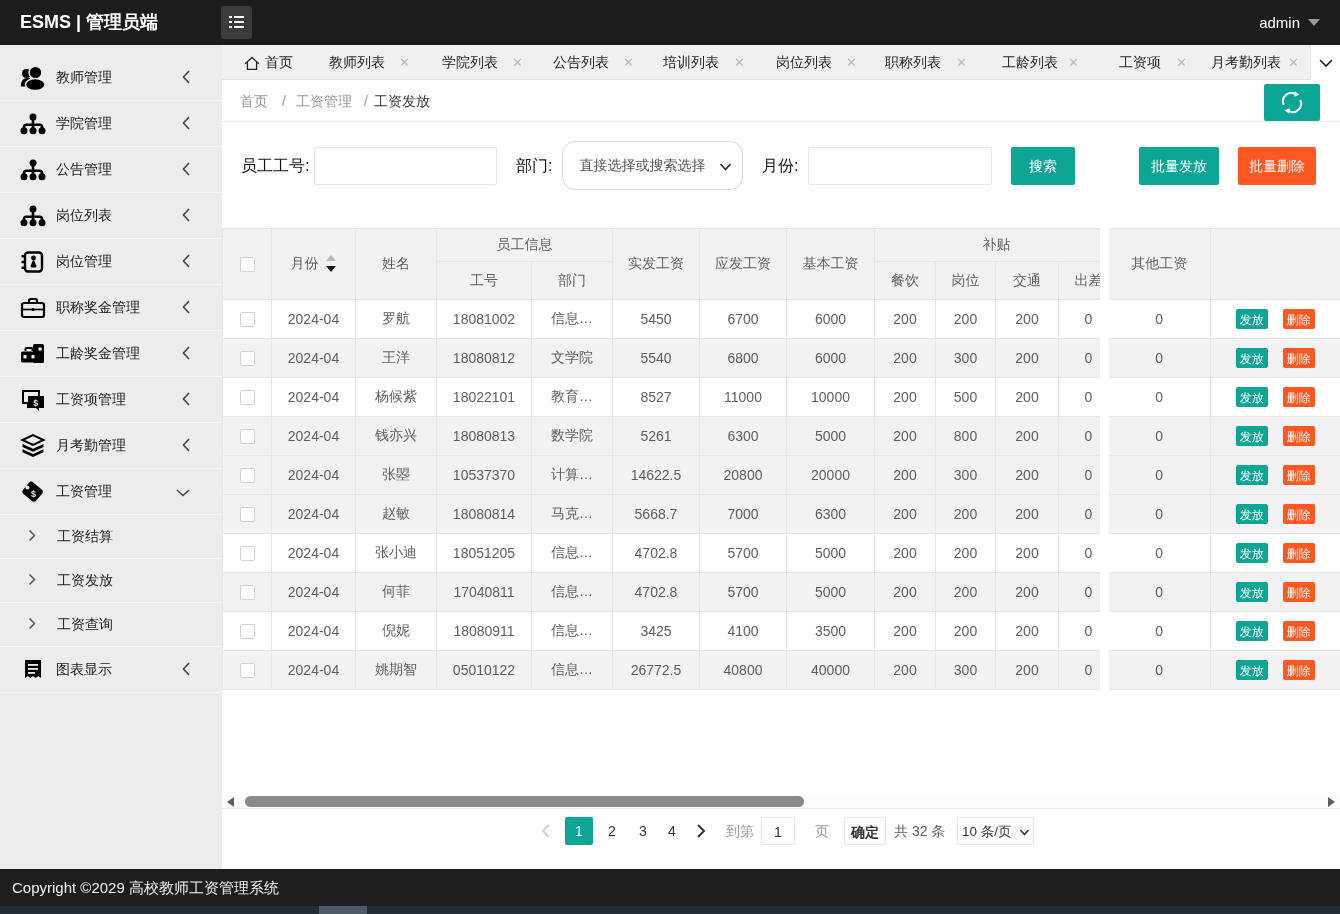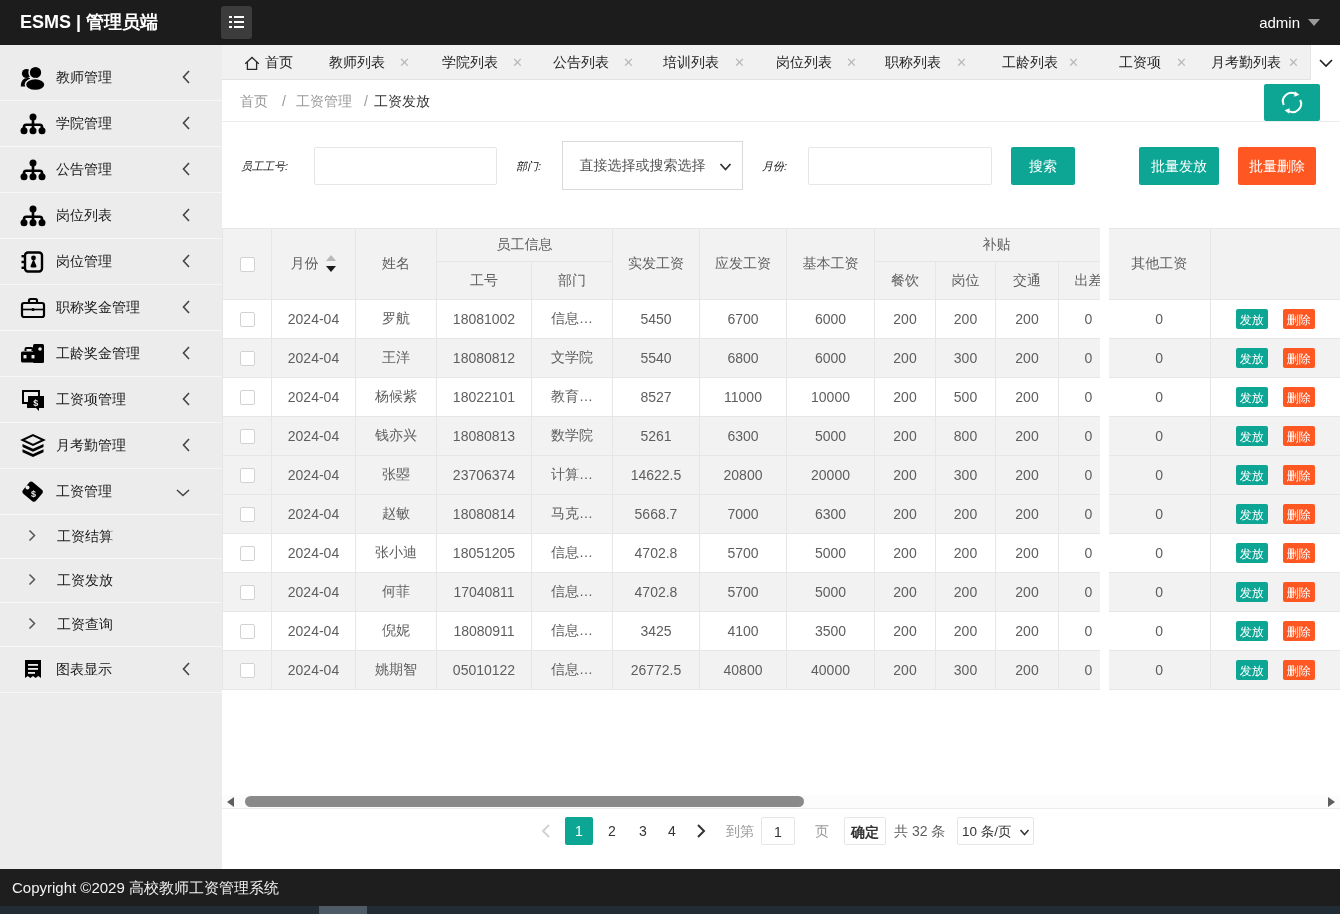--- a/index.html
+++ b/index.html
@@ -24,21 +24,21 @@
 
 #tabsbar{position:absolute;left:222px;top:45px;width:1118px;height:35px;background:#f1f1f1;border-bottom:1px solid #e2e2e2;}
 .tab{position:absolute;top:0;line-height:35px;font-size:14px;color:#1f1f1f;}
 .tabx{position:absolute;top:11px;width:13px;height:13px;color:#b9b9b9;font-size:13px;line-height:13px;}
 #tabctl{position:absolute;right:0;top:0;width:30px;height:35px;background:#fff;border-left:1px solid #e6e6e6;}
 
 #crumb{position:absolute;left:222px;top:80px;width:1118px;height:42px;background:#fff;border-bottom:1px solid #ececec;}
 #crumb span{line-height:42px;}
 #refresh{position:absolute;left:1264px;top:84px;width:56px;height:37px;background:#0da695;border-radius:2px;}
 
-.lbl{position:absolute;color:#111;font-size:11px;line-height:38px;top:147px;font-style:italic;}
+.lbl{position:absolute;color:#111;font-size:16px;line-height:38px;top:147px;}
 .inp{position:absolute;top:147px;height:38px;background:#fff;border:1px solid #e6e6e6;border-radius:2px;}
 .btn{position:absolute;top:147px;height:38px;border-radius:2px;color:#fff;font-size:14px;text-align:center;line-height:38px;}
 
 table{border-collapse:collapse;table-layout:fixed;}
 td,th{border:1px solid #e6e6e6;font-weight:normal;color:#5e5e5e;font-size:14px;text-align:center;overflow:hidden;white-space:nowrap;padding:0;}
 #tmain{position:absolute;left:222px;top:228px;width:882px;}
 #tfix{position:absolute;left:1109px;top:228px;width:231px;}
 #tfix th:first-child,#tfix td:first-child{border-left:none;}
 #tfix th:last-child,#tfix td:last-child{border-right:none;}
 tr.h1{height:33px;}
@@ -294,21 +294,21 @@
   </g>
       <path d="M30.8 7.2 L35.4 10.8 L30.2 12.8 Z" fill="#fff"></path>
       <path d="M25.2 29.8 L20.6 26.2 L25.8 24.2 Z" fill="#fff"></path>
     </svg>
 </div>
 
 <div id="searcharea">
   <span class="lbl" style="left:241px">员工工号:</span>
   <span class="inp" style="left:314px;width:183px"></span>
   <span class="lbl" style="left:516px">部门:</span>
-  <span class="inp" style="left:562px;width:181px;top:141px;height:49px;border-color:#d9d9d9;border-radius:0;color:#555;text-align:center;line-height:47px;font-size:14px;padding-right:20px">直接选择或搜索选择
+  <span class="inp" style="left:562px;width:181px;top:141px;height:49px;border-color:#d9d9d9;border-radius:13px;color:#555;text-align:center;line-height:47px;font-size:14px;padding-right:20px">直接选择或搜索选择
     <svg style="position:absolute;right:10px;top:19px" width="13" height="12" viewBox="0 0 13 12">
         <path d="M1.5 3 L6.5 8.5 L11.5 3" fill="none" stroke="#333" stroke-width="1.8"></path>
       </svg>
   </span>
   <span class="lbl" style="left:762px">月份:</span>
   <span class="inp" style="left:808px;width:184px"></span>
   <span class="btn teal" style="left:1011px;width:64px">搜索</span>
   <span class="btn teal" style="left:1139px;width:80px">批量发放</span>
   <span class="btn orange" style="left:1238px;width:78px">批量删除</span>
 </div>
@@ -400,21 +400,21 @@
         <td>5000</td>
         <td>200</td>
         <td>800</td>
         <td>200</td>
         <td>0</td>
       </tr>
 <tr class="dr gray">
         <td><span class="cb"></span></td>
         <td>2024-04</td>
         <td>张曌</td>
-        <td>23706374</td>
+        <td>10537370</td>
         <td>计算…</td>
         <td>14622.5</td>
         <td>20800</td>
         <td>20000</td>
         <td>200</td>
         <td>300</td>
         <td>200</td>
         <td>0</td>
       </tr>
 <tr class="dr gray">

